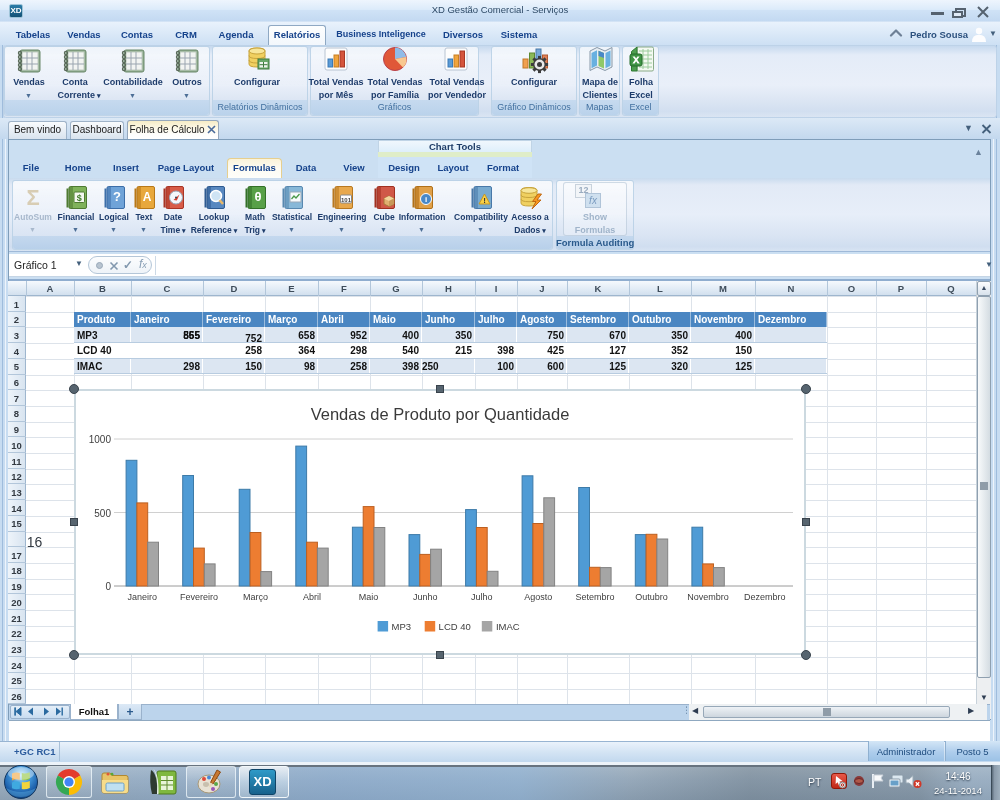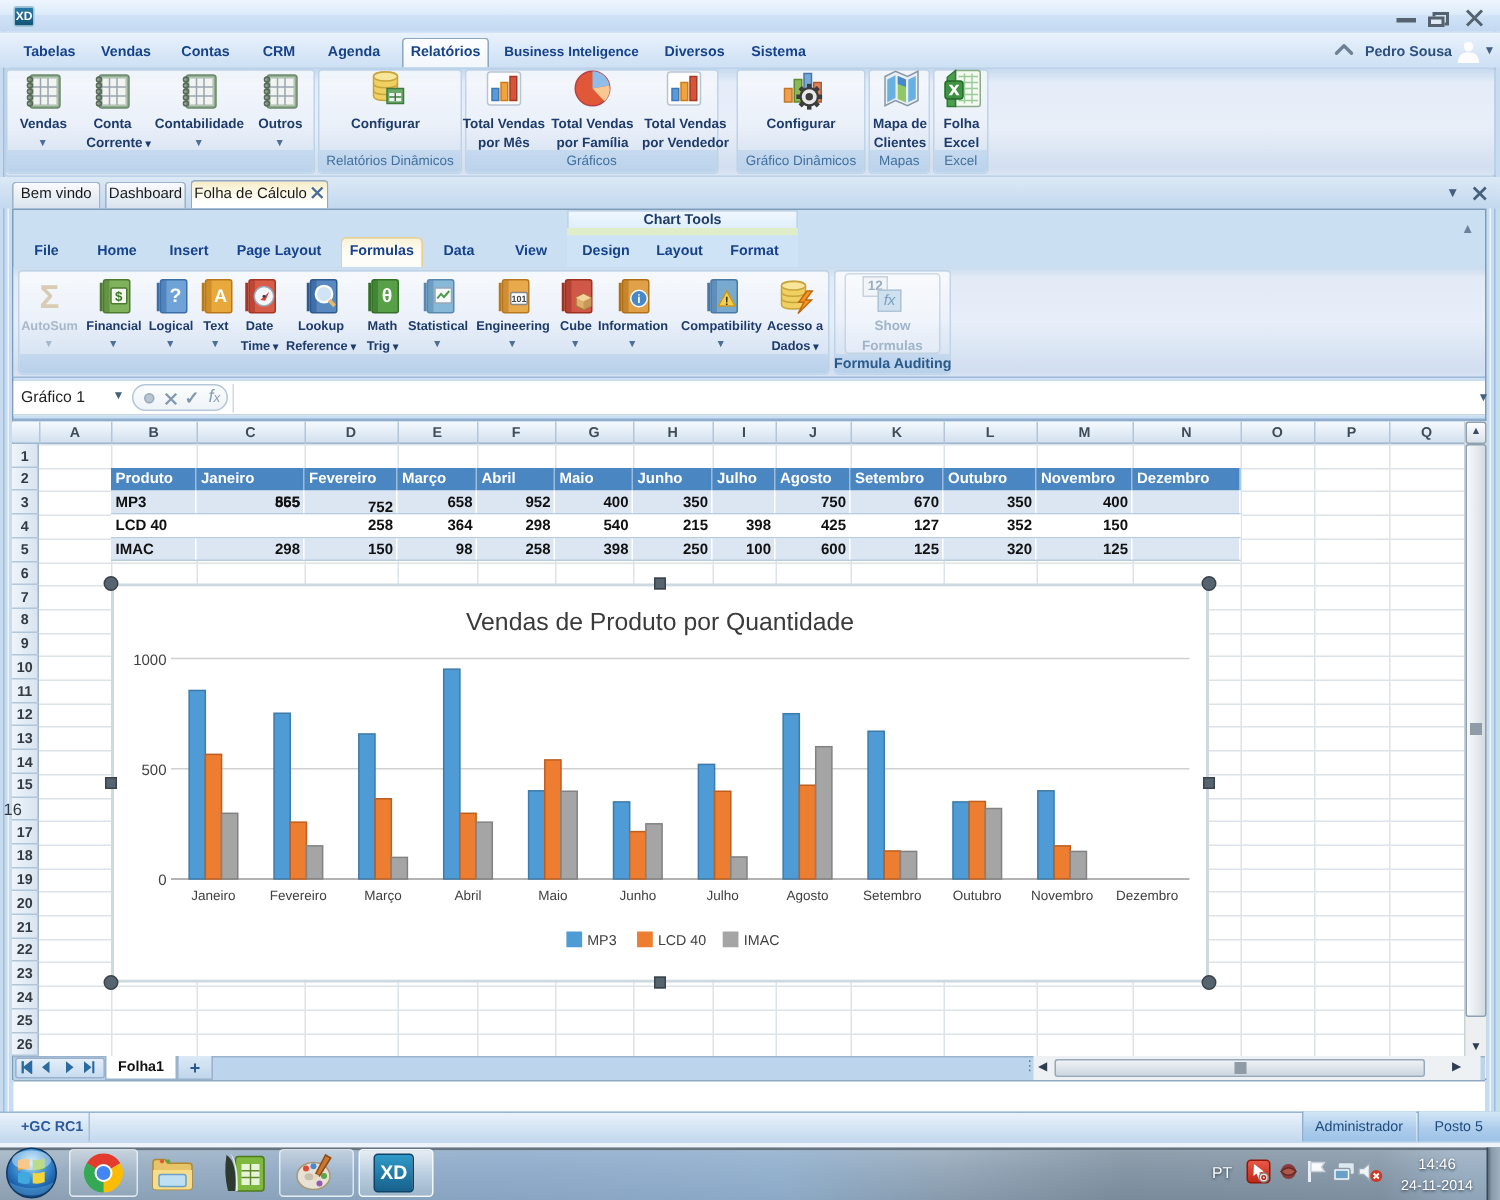--- a/index.html
+++ b/index.html
@@ -10,20 +10,21 @@
 <div id="app">
 
 <div class="abs" style="left:2px;top:20px;width:1px;height:742px;background:#9fbcdc;"></div>
 <div class="abs" style="left:5px;top:20px;width:1px;height:742px;background:#eef4fb;"></div>
 <div class="abs" style="left:996px;top:20px;width:1px;height:742px;background:#9fbcdc;"></div>
 <div class="abs" style="left:993px;top:20px;width:1px;height:742px;background:#eef4fb;"></div>
 
 <div class="abs" style="left:0;top:0;width:1000px;height:22px;background:linear-gradient(#eef5fd,#dcebfa 45%,#cfe2f6 50%,#c3d9f1);border-bottom:1px solid #d3e3f5;"></div>
 <div class="abs" style="left:9px;top:4px;width:14px;height:14px;background:linear-gradient(#2a7ca8,#145276);border-radius:2px;border:1px solid #9fc4d8;"></div>
 <div class="tx" style="left:9px;top:6px;width:14px;text-align:center;font-size:8px;font-weight:bold;color:#fff;">XD</div>
+<div class="tx" style="left:0;top:4px;width:1000px;text-align:center;font-size:9.5px;color:#2e4a66;">XD Gestão Comercial - Serviços</div>
 <div class="abs" style="left:931px;top:12px;width:13px;height:3px;background:#55626f;"></div>
 <div class="abs" style="left:955px;top:8px;width:11px;height:9px;border:2px solid #55626f;background:transparent;"></div>
 <div class="abs" style="left:952px;top:11px;width:11px;height:7px;border:2px solid #55626f;background:#dfeaf6;"></div>
 <svg class="abs" style="left:976px;top:6px;" width="14" height="12" viewBox="0 0 14 12">
       <path d="M2 1 L12 11 M12 1 L2 11" stroke="#55626f" stroke-width="2"></path>
     </svg>
 
 <div class="abs" style="left:0;top:22px;width:1000px;height:23px;background:linear-gradient(#e9f2fc,#d8e7f7 60%,#cde0f4);"></div>
 <div class="abs" style="left:268px;top:25px;width:58px;height:20px;background:linear-gradient(#fdfefe,#f2f7fc);border:1px solid #8ea8c3;border-bottom:none;border-radius:3px 3px 0 0;"></div>
 <div class="tx" style="left:268px;top:29px;width:58px;text-align:center;font-size:9.5px;font-weight:bold;color:#15428b;">Relatórios</div>
@@ -488,21 +489,21 @@
 <div class="tx" style="left:8px;top:455.5px;width:17px;text-align:center;font-size:9.5px;font-weight:bold;color:#333a42;">11</div>
 <div class="abs" style="left:8px;top:483.4px;width:18px;height:1px;background:#b2c6da;"></div>
 <div class="tx" style="left:8px;top:471.2px;width:17px;text-align:center;font-size:9.5px;font-weight:bold;color:#333a42;">12</div>
 <div class="abs" style="left:8px;top:499.1px;width:18px;height:1px;background:#b2c6da;"></div>
 <div class="tx" style="left:8px;top:486.9px;width:17px;text-align:center;font-size:9.5px;font-weight:bold;color:#333a42;">13</div>
 <div class="abs" style="left:8px;top:514.8px;width:18px;height:1px;background:#b2c6da;"></div>
 <div class="tx" style="left:8px;top:502.6px;width:17px;text-align:center;font-size:9.5px;font-weight:bold;color:#333a42;">14</div>
 <div class="abs" style="left:8px;top:530.5px;width:18px;height:1px;background:#b2c6da;"></div>
 <div class="tx" style="left:8px;top:518.3px;width:17px;text-align:center;font-size:9.5px;font-weight:bold;color:#333a42;">15</div>
 <div class="abs" style="left:8px;top:546.2px;width:18px;height:1px;background:#b2c6da;"></div>
-<div class="tx" style="left:0;top:534.0px;width:17px;text-align:center;font-size:11px;font-weight:normal;color:#333a42;">16</div>
+<div class="tx" style="left:26px;top:534.0px;width:17px;text-align:center;font-size:14px;font-weight:normal;color:#333a42;">16</div>
 <div class="abs" style="left:8px;top:561.9px;width:18px;height:1px;background:#b2c6da;"></div>
 <div class="tx" style="left:8px;top:549.7px;width:17px;text-align:center;font-size:9.5px;font-weight:bold;color:#333a42;">17</div>
 <div class="abs" style="left:8px;top:577.6px;width:18px;height:1px;background:#b2c6da;"></div>
 <div class="tx" style="left:8px;top:565.4px;width:17px;text-align:center;font-size:9.5px;font-weight:bold;color:#333a42;">18</div>
 <div class="abs" style="left:8px;top:593.3px;width:18px;height:1px;background:#b2c6da;"></div>
 <div class="tx" style="left:8px;top:581.1px;width:17px;text-align:center;font-size:9.5px;font-weight:bold;color:#333a42;">19</div>
 <div class="abs" style="left:8px;top:609.0px;width:18px;height:1px;background:#b2c6da;"></div>
 <div class="tx" style="left:8px;top:596.8px;width:17px;text-align:center;font-size:9.5px;font-weight:bold;color:#333a42;">20</div>
 <div class="abs" style="left:8px;top:624.7px;width:18px;height:1px;background:#b2c6da;"></div>
 <div class="tx" style="left:8px;top:612.5px;width:17px;text-align:center;font-size:9.5px;font-weight:bold;color:#333a42;">21</div>
@@ -608,21 +609,21 @@
 <div class="abs" style="left:566px;top:358.8px;width:1px;height:14.7px;background:#ffffff;"></div>
 <div class="abs" style="left:628px;top:358.8px;width:1px;height:14.7px;background:#ffffff;"></div>
 <div class="abs" style="left:690px;top:358.8px;width:1px;height:14.7px;background:#ffffff;"></div>
 <div class="abs" style="left:754px;top:358.8px;width:1px;height:14.7px;background:#ffffff;"></div>
 <div class="abs" style="left:826px;top:358.8px;width:1px;height:14.7px;background:#ffffff;"></div>
 <div class="tx" style="left:131px;top:361.0px;width:69px;text-align:right;font-size:10px;font-weight:bold;color:#111;">298</div>
 <div class="tx" style="left:203px;top:361.0px;width:59px;text-align:right;font-size:10px;font-weight:bold;color:#111;">150</div>
 <div class="tx" style="left:265px;top:361.0px;width:50px;text-align:right;font-size:10px;font-weight:bold;color:#111;">98</div>
 <div class="tx" style="left:318px;top:361.0px;width:49px;text-align:right;font-size:10px;font-weight:bold;color:#111;">258</div>
 <div class="tx" style="left:370px;top:361.0px;width:49px;text-align:right;font-size:10px;font-weight:bold;color:#111;">398</div>
-<div class="tx" style="left:422px;top:361.0px;width:50px;text-align:right;font-size:10px;font-weight:bold;color:#111;">250</div>
+<div class="tx" style="left:422px;top:361.0px;width:50px;font-size:10px;font-weight:bold;color:#111;">250</div>
 <div class="tx" style="left:475px;top:361.0px;width:39px;text-align:right;font-size:10px;font-weight:bold;color:#111;">100</div>
 <div class="tx" style="left:517px;top:361.0px;width:47px;text-align:right;font-size:10px;font-weight:bold;color:#111;">600</div>
 <div class="tx" style="left:567px;top:361.0px;width:59px;text-align:right;font-size:10px;font-weight:bold;color:#111;">125</div>
 <div class="tx" style="left:629px;top:361.0px;width:59px;text-align:right;font-size:10px;font-weight:bold;color:#111;">320</div>
 <div class="tx" style="left:691px;top:361.0px;width:61px;text-align:right;font-size:10px;font-weight:bold;color:#111;">125</div>
 <div class="abs" style="left:74px;top:389px;width:732px;height:266px;border:2px solid #ccd9e0;background:transparent;"></div>
 <div class="abs" style="left:76px;top:391px;width:728px;height:262px;background:#fff;"></div>
 <svg class="abs" style="left:83px;top:393px;" width="714" height="257" viewBox="0 0 714 257">
       <text x="357" y="27" font-size="16.5" fill="#3a3a3a" text-anchor="middle" font-family="Liberation Sans">Vendas de Produto por Quantidade</text>
       <line x1="31" y1="46" x2="710" y2="46" stroke="#d0d0d0" stroke-width="1"></line>

